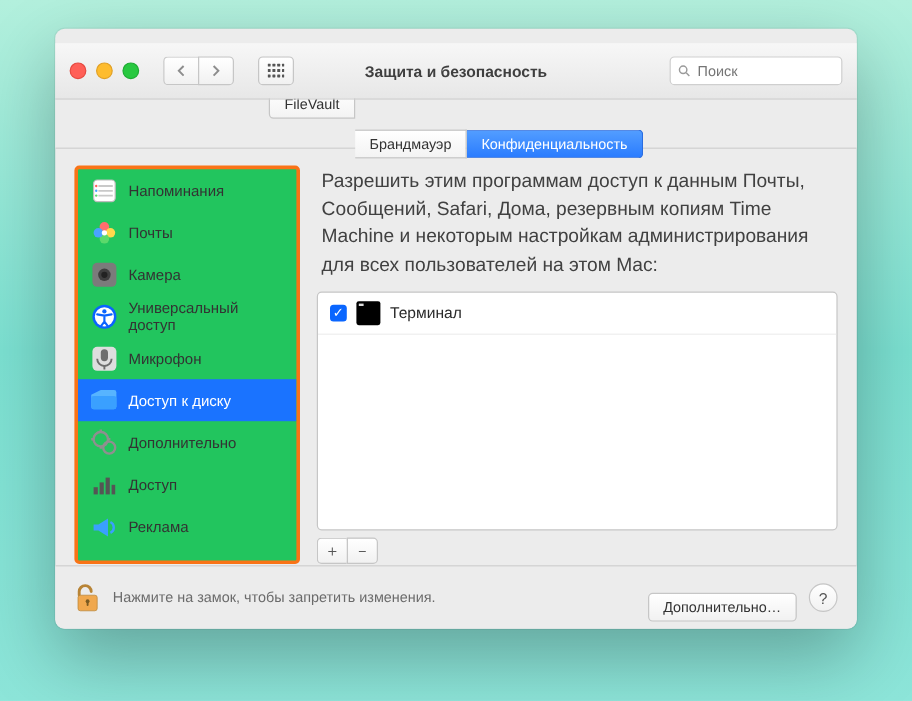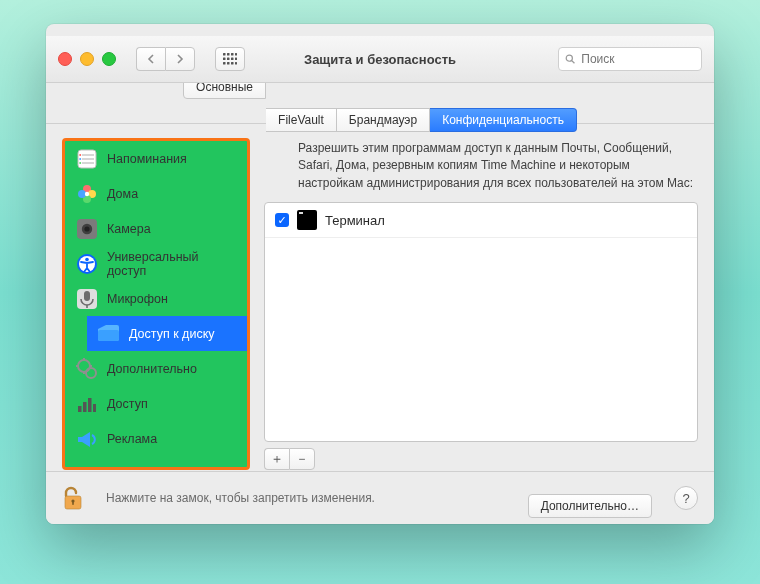--- a/index.html
+++ b/index.html
@@ -24,35 +24,35 @@
   .tabs{display:flex;}
   .tab{height:22px;padding:0 12px;font-size:12px;line-height:22px;border:1px solid #c6c6c6;background:linear-gradient(180deg,#fff,#f3f3f3);color:#333;}
   .tab + .tab{border-left:none;margin-top:33px;}
   .tab:first-child{border-radius:4px 0 0 4px;}
   .tab:last-child{border-radius:0 4px 4px 0;}
   .tab.active{background:linear-gradient(180deg,#529dff,#2a7cff);color:#fff;border-color:#2a6de0;}
   
   .main{display:flex;padding:14px 16px;gap:14px;height:360px;box-sizing:border-box;}
   .sidebar{width:182px;background:#22c55e;border:3px solid #f97316;border-radius:4px;overflow:hidden;}
   .sbitem{display:flex;align-items:center;gap:8px;height:35px;padding:0 10px;font-size:12.5px;color:#333;}
-  .sbitem.active{background:#1a73ff;color:#fff;margin-left:22px;}
+  .sbitem.active{background:#1a73ff;color:#fff;}
   .sbicon{width:24px;height:24px;border-radius:4px;display:flex;align-items:center;justify-content:center;font-size:14px;flex:0 0 24px;}
   .rightpane{flex:1;display:flex;flex-direction:column;}
-  .desc{font-size:12px;line-height:1.45;color:#414141;padding:2px 4px 10px;margin-left:30px;}
+  .desc{font-size:16px;line-height:1.45;color:#414141;padding:2px 4px 10px;}
   .applist{flex:1;background:#fff;border:1px solid #c6c6c6;border-radius:4px;min-height:160px;overflow:hidden;}
   .approw{display:flex;align-items:center;gap:8px;height:34px;padding:0 10px;border-bottom:1px solid #eee;}
   .chk{width:14px;height:14px;border-radius:3px;background:#0a66ff;color:#fff;font-size:11px;display:flex;align-items:center;justify-content:center;}
   .appicon{width:20px;height:20px;background:#000;border-radius:2px;position:relative;}
   .appicon::after{content:"";position:absolute;left:2px;top:2px;width:4px;height:2px;background:#ddd;}
   .addremove{display:flex;margin-top:6px;}
   .sqbtn{width:24px;height:20px;border:1px solid #c6c6c6;background:linear-gradient(180deg,#fff,#f1f1f1);display:flex;align-items:center;justify-content:center;font-size:13px;color:#555;}
   .sqbtn:first-child{border-radius:4px 0 0 4px;border-right:none;}
   .sqbtn:last-child{border-radius:0 4px 4px 0;}
   
-  .footer{position:absolute;left:0;right:0;bottom:0;height:52px;border-top:1px solid #cfcfcf;background:#ececec;display:flex;align-items:center;padding:0 16px;gap:22px;}
+  .footer{position:absolute;left:0;right:0;bottom:0;height:52px;border-top:1px solid #cfcfcf;background:#ececec;display:flex;align-items:center;padding:0 16px;gap:10px;}
   .lock{font-size:22px;line-height:1;}
   .footer-text{font-size:12px;color:#6b6b6b;flex:0 1 auto;}
   .advbtn{margin-left:auto;height:22px;padding:0 12px;border:1px solid #c6c6c6;border-radius:4px;background:linear-gradient(180deg,#fff,#f1f1f1);font-size:12px;color:#333;display:flex;align-items:center;margin-top:16px;}
   .helpbtn{width:22px;height:22px;border:1px solid #c6c6c6;border-radius:50%;background:linear-gradient(180deg,#fff,#f1f1f1);display:flex;align-items:center;justify-content:center;font-size:13px;color:#555;}
   svg{display:block}
 </style>
 </head>
 <body>
 
 <div class="window">
@@ -98,21 +98,20 @@
       <svg width="12" height="12" viewBox="0 0 12 12">
           <circle cx="5" cy="5" r="3.6" fill="none" stroke="#9a9a9a" stroke-width="1.4"></circle>
           <line x1="8" y1="8" x2="11" y2="11" stroke="#9a9a9a" stroke-width="1.4"></line>
         </svg>
       <input placeholder="Поиск" style="">
     </div>
   </div>
 
   <div class="tabsrow">
     <div class="tabs" id="tabs">
-        <div class="tab">Основные</div>
         <div class="tab">FileVault</div>
         <div class="tab">Брандмауэр</div>
         <div class="tab active">Конфиденциальность</div>
       </div>
   </div>
 
   <div class="main">
     <div class="sidebar" id="sidebar">
         <div class="sbitem">
           <span class="sbicon">
@@ -131,21 +130,21 @@
         <div class="sbitem">
           <span class="sbicon">
             <svg width="24" height="24">
               <circle cx="12" cy="7" r="4" fill="#ff6e6e"></circle>
               <circle cx="17" cy="12" r="4" fill="#ffd84d"></circle>
               <circle cx="12" cy="17" r="4" fill="#5bd96b"></circle>
               <circle cx="7" cy="12" r="4" fill="#4aa3ff"></circle>
               <circle cx="12" cy="12" r="2.2" fill="#fff"></circle>
             </svg>
           </span>
-          <span>Дома</span>
+          <span>Почты</span>
         </div>
         <div class="sbitem">
           <span class="sbicon">
             <svg width="24" height="24">
               <rect x="2" y="2" width="20" height="20" rx="4" fill="#7b7b7b"></rect>
               <circle cx="12" cy="12" r="5.2" fill="#3f3f3f"></circle>
               <circle cx="12" cy="12" r="2.6" fill="#222"></circle>
             </svg>
           </span>
           <span>Камера</span>

